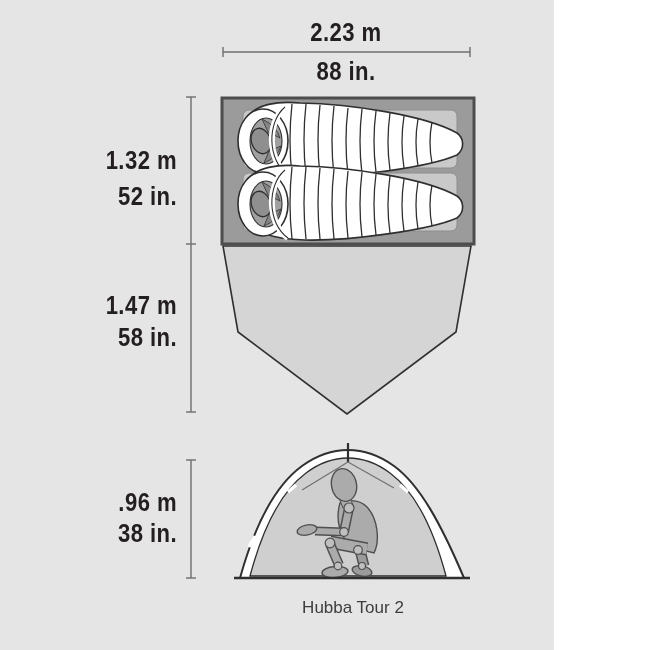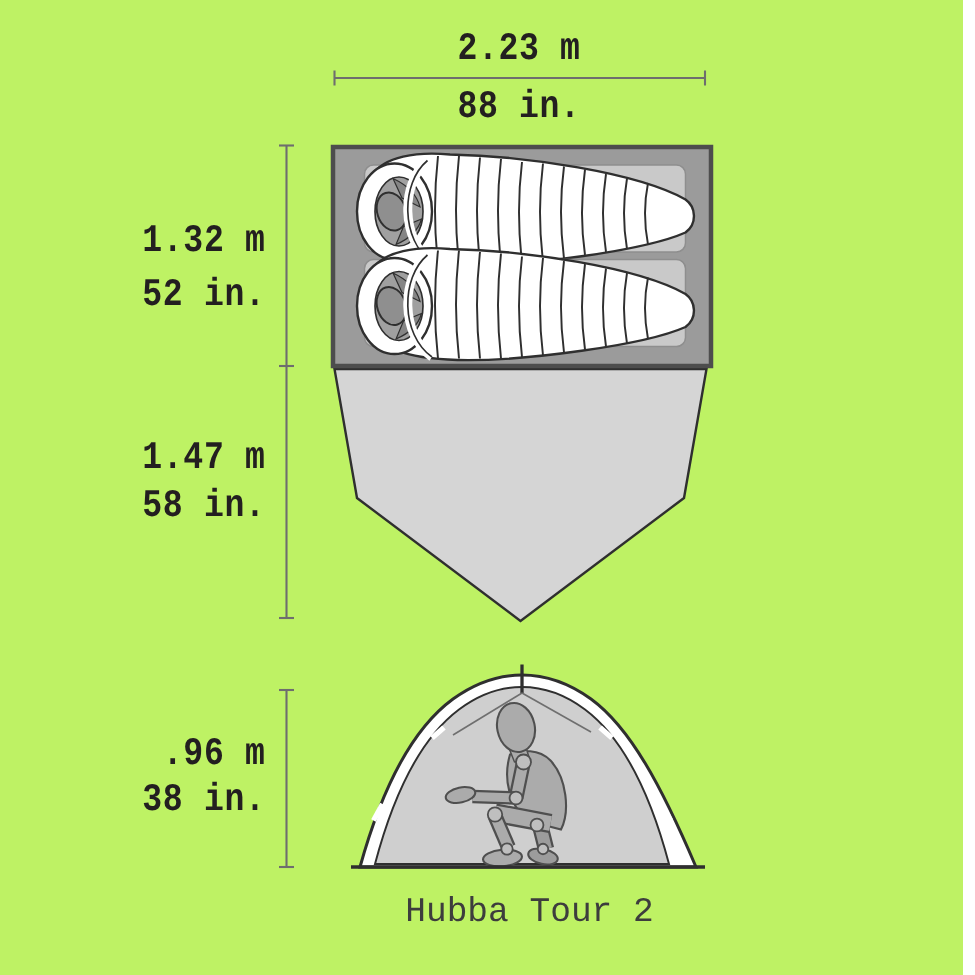--- a/index.html
+++ b/index.html
@@ -1,28 +1,28 @@
 <!DOCTYPE html>
 <html><head>
 <meta charset="utf-8">
 <style>
   html,body{margin:0;padding:0;background:#ffffff;}
   .canvas{
-    position:relative;width:642px;height:650px;background:#bef264;
-    font-family:Liberation Mono, monospace;overflow:hidden;
+    position:relative;width:554px;height:650px;background:#e5e5e5;
+    font-family:Liberation Sans, sans-serif;overflow:hidden;
   }
   .diagram-svg{position:absolute;left:0;top:0;}
   .dim-label{
     position:absolute;color:#231f20;font-weight:700;font-size:26px;
     line-height:30px;white-space:nowrap;letter-spacing:0.5px;
   }
   .dim-label.centered{text-align:center;transform:scaleX(0.85);transform-origin:50% 50%;}
   .dim-label.right-aligned{text-align:right;transform:scaleX(0.85);transform-origin:100% 50%;}
   .product-label{
-    position:absolute;color:#3d3d3d;font-weight:400;font-size:23px;
+    position:absolute;color:#3d3d3d;font-weight:400;font-size:17px;
     line-height:22px;text-align:center;white-space:nowrap;
   }
 </style>
 </head>
 <body>
 
 <div class="canvas">
 
   <svg class="diagram-svg" width="650" height="650" viewBox="0 0 650 650">
 

